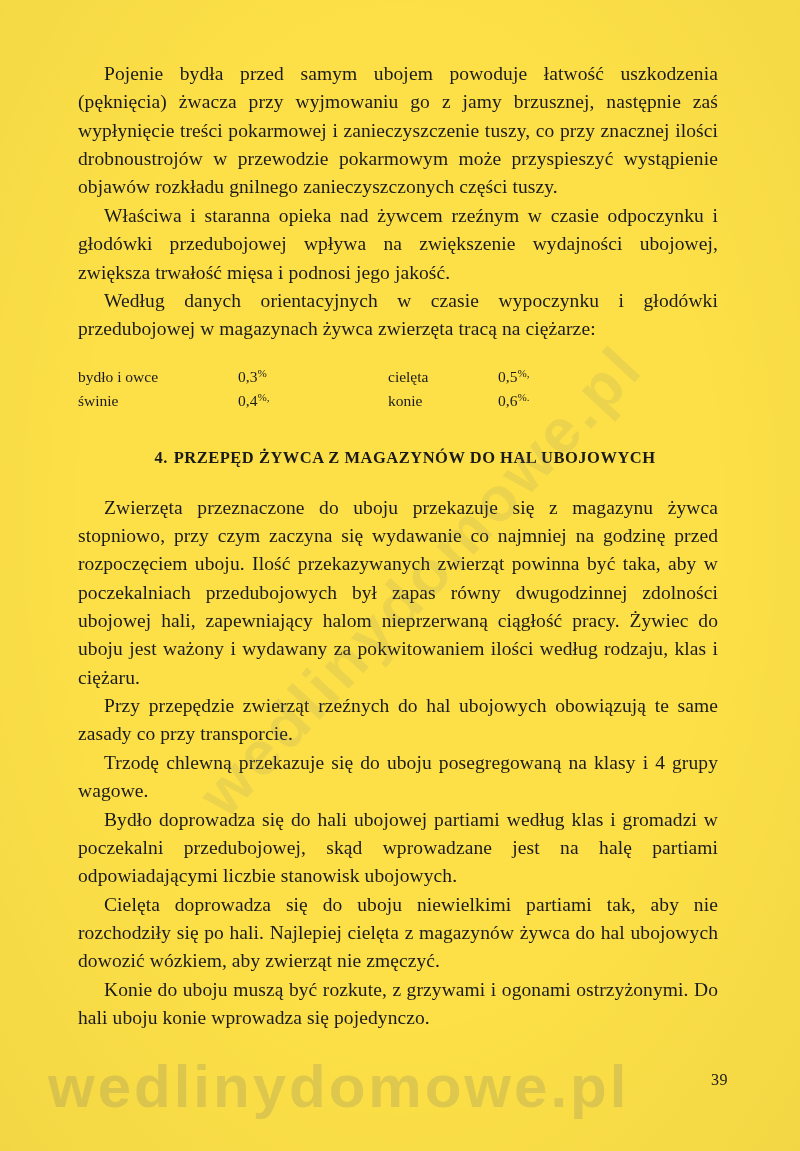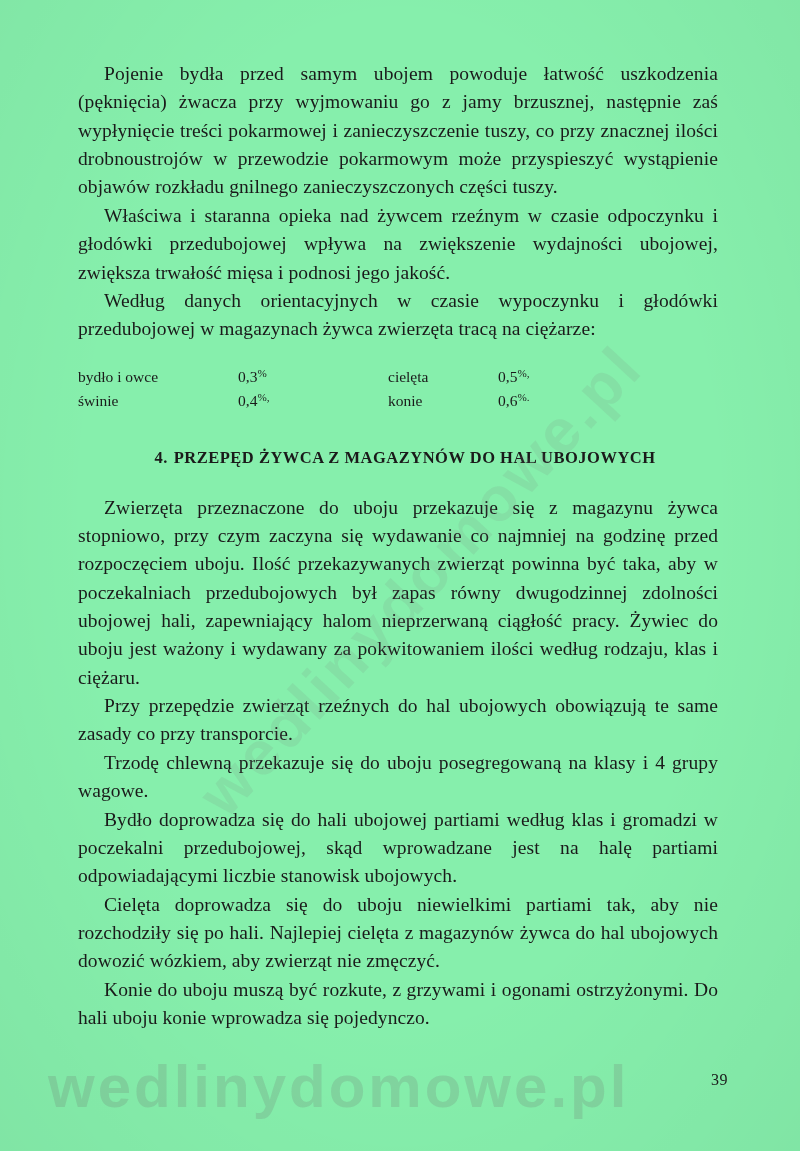--- a/index.html
+++ b/index.html
@@ -11,21 +11,21 @@
     width: 800px;
     height: 1151px;
     position: relative;
     overflow: hidden;
     font-family: "Liberation Serif", serif;
     color: #1a1a1a;
   }
   .page {
     position: absolute;
     inset: 0;
-    background: #86efac;
+    background: #fde047;
   }
   
   .page::before {
     content: "";
     position: absolute;
     inset: 0;
     background:
       radial-gradient(ellipse at 50% 45%, rgba(255,255,255,0) 55%, rgba(0,0,0,0.045) 100%);
     pointer-events: none;
     z-index: 5;

